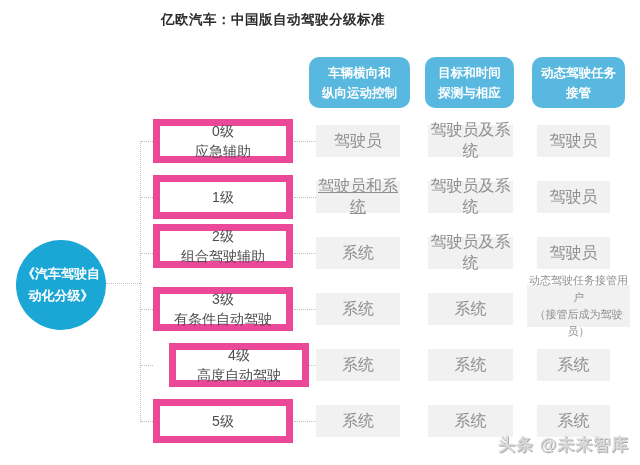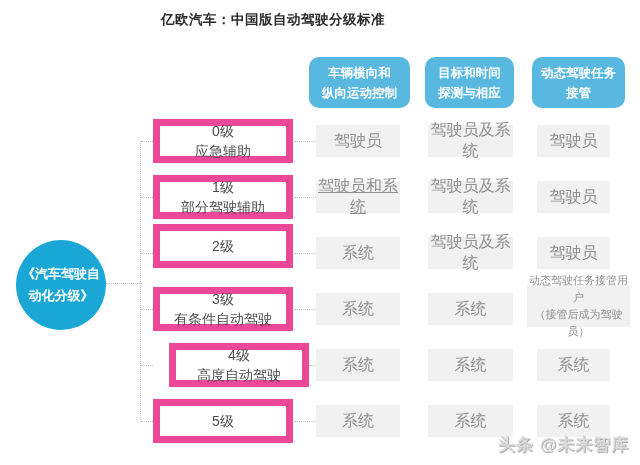--- a/index.html
+++ b/index.html
@@ -153,28 +153,28 @@
   <div class="level-box" style="top:119px;">
     <div>0级</div>
     <div>应急辅助</div>
   </div>
   <div class="cell c1" style="top:125px;">驾驶员</div>
   <div class="cell c2" style="top:125px;">驾驶员及系统</div>
   <div class="cell c3" style="top:125px;">驾驶员</div>
 
   <div class="level-box" style="top:175px;">
     <div>1级</div>
-    <div>部分驾驶辅助</div>
   </div>
   <div class="cell c1" style="top:181px;text-decoration:underline;">驾驶员和系统</div>
   <div class="cell c2" style="top:181px;">驾驶员及系统</div>
   <div class="cell c3" style="top:181px;">驾驶员</div>
 
   <div class="level-box" style="top:224px;">
     <div>2级</div>
+    <div>组合驾驶辅助</div>
   </div>
   <div class="cell c1" style="top:237px;">系统</div>
   <div class="cell c2" style="top:237px;">驾驶员及系统</div>
   <div class="cell c3" style="top:237px;">驾驶员</div>
 
   <div class="level-box" style="top:287px;">
     <div>3级</div>
     <div>有条件自动驾驶</div>
   </div>
   <div class="cell c1" style="top:293px;">系统</div>

